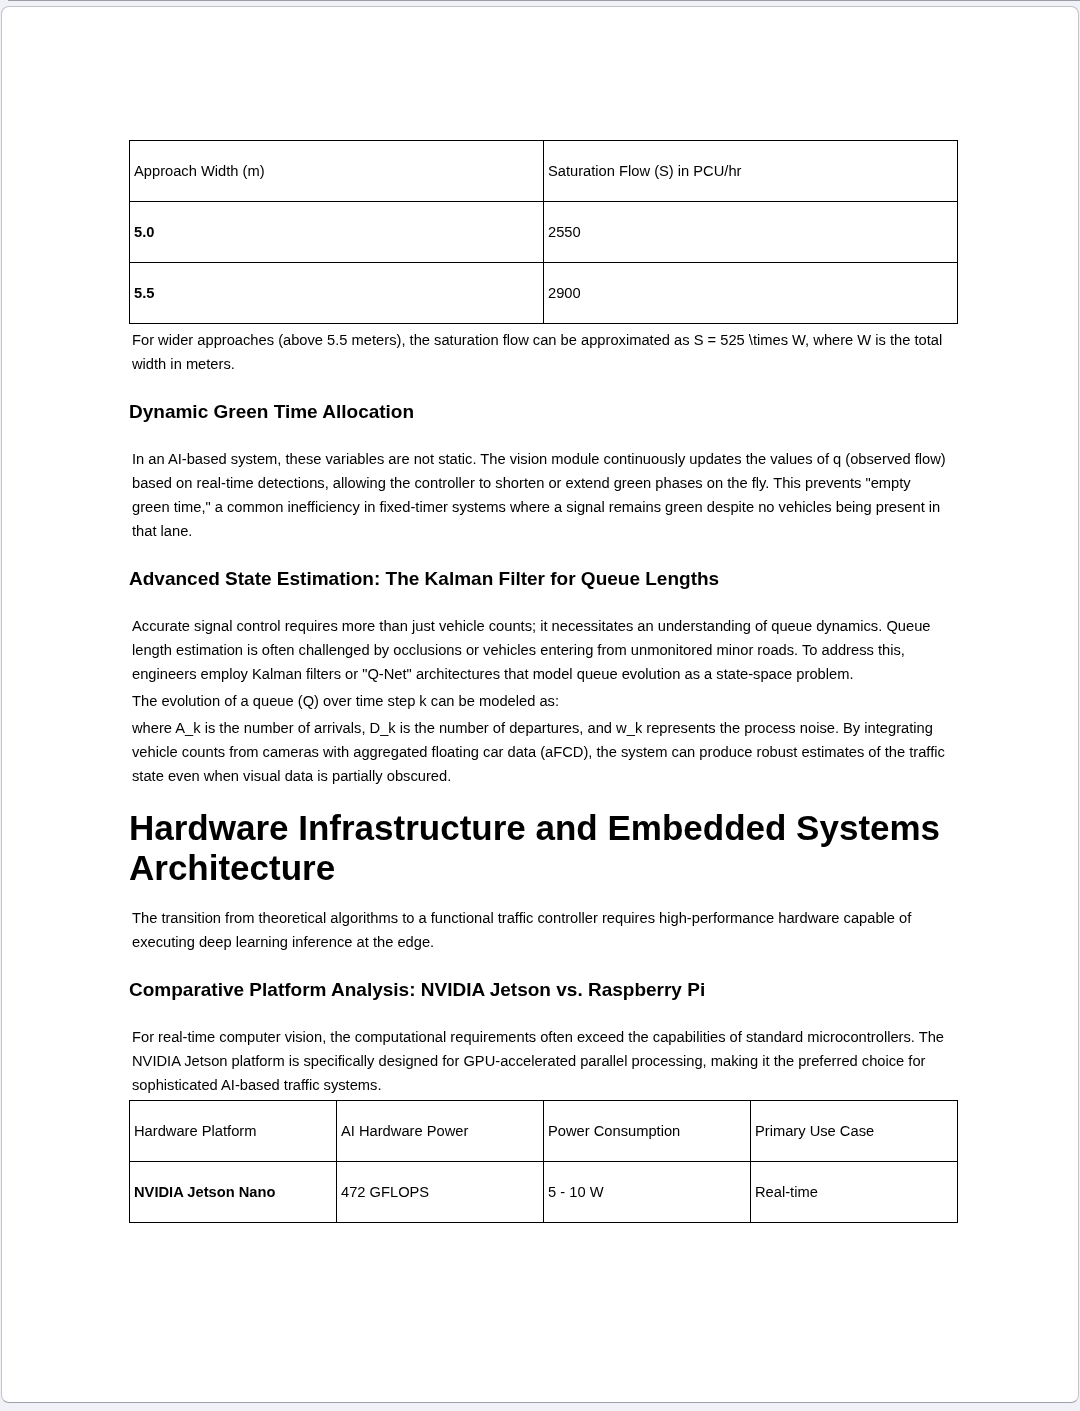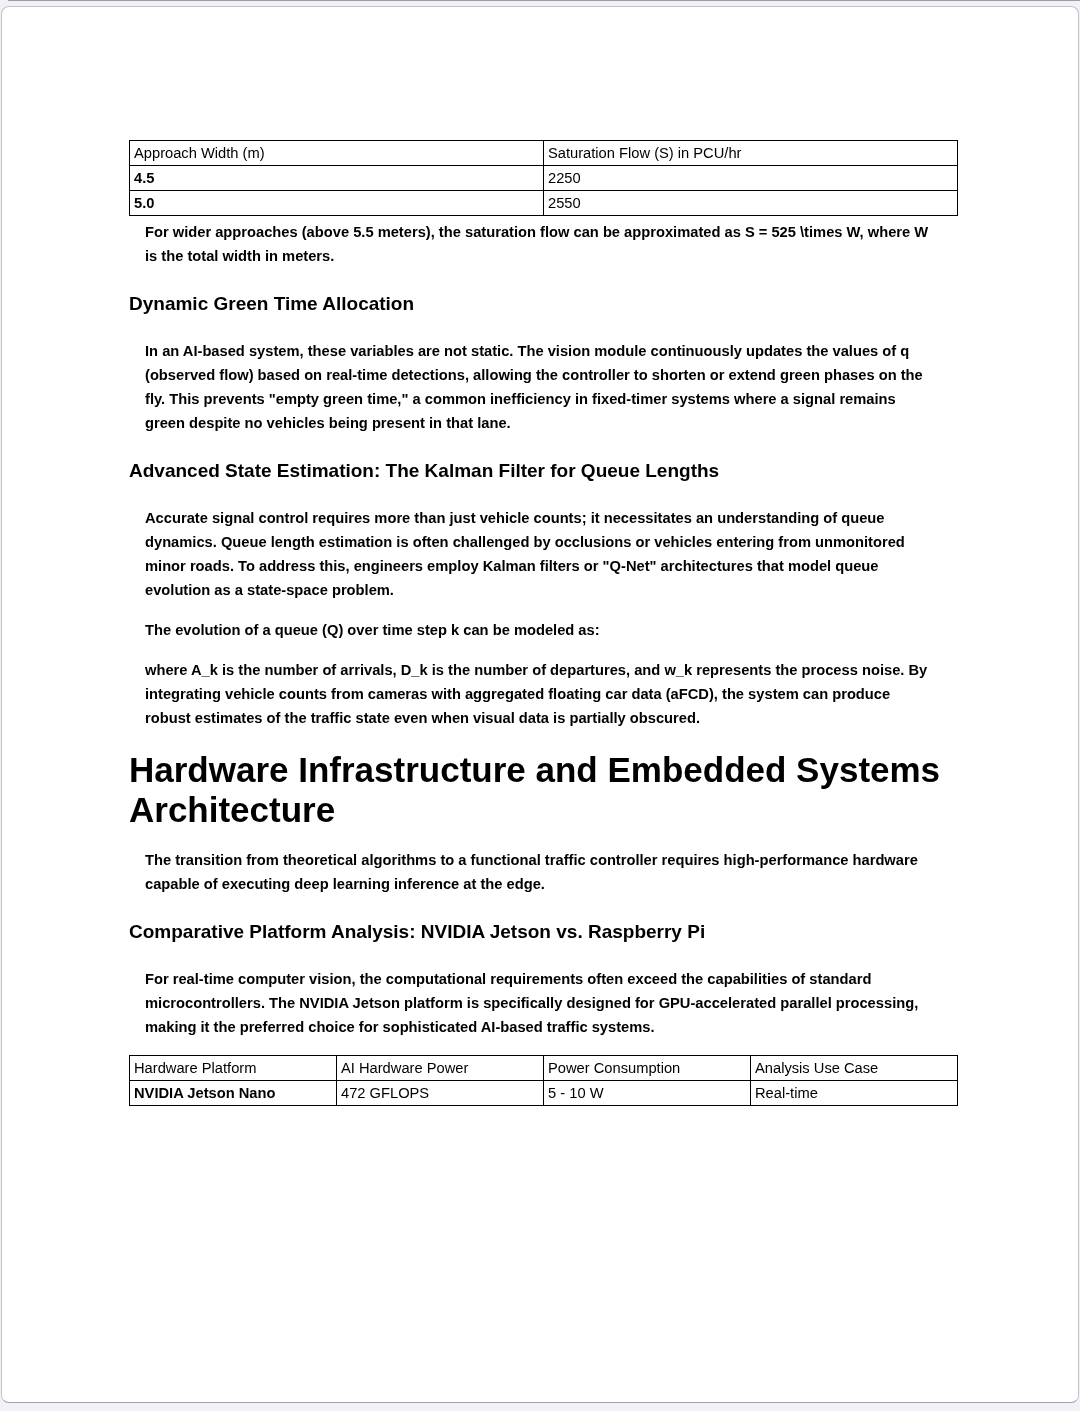--- a/index.html
+++ b/index.html
@@ -25,42 +25,42 @@
     border: 1px solid #c2c4ca;
     border-bottom-color: #9fa1a8;
     border-radius: 8px;
     overflow: hidden;
   }
   .content {
     padding: 133px 125px 0 127px;
     font-size: 14.7px;
     line-height: 24px;
   }
-  p { margin: 16px; font-weight: bold; }
+  p { margin: 3px; }
   p.after-table { margin-top: 4px; }
   h1 {
     font-size: 35px;
     line-height: 40px;
     font-weight: bold;
     margin: 20px 0 18px 0;
   }
   h3 {
     font-size: 19px;
     line-height: 23px;
     font-weight: bold;
     margin: 24px 0;
   }
   table {
     border-collapse: collapse;
     table-layout: fixed;
     width: 828px;
   }
   td, th {
     border: 1px solid #000;
-    padding: 1px 4px;
+    padding: 19px 4px;
     font-size: 14.7px;
     line-height: 22px;
     font-weight: normal;
     text-align: left;
     vertical-align: top;
     overflow: hidden;
   }
   .col-bold { font-weight: bold; }
   .t2 td, .t2 th { width: 207px; }
   .t1 td, .t1 th { width: 414px; }
@@ -76,26 +76,26 @@
 
     <table class="t1">
       <thead>
         <tr>
           <th>Approach Width (m)</th>
           <th>Saturation Flow (S) in PCU/hr</th>
         </tr>
       </thead>
       <tbody>
         <tr>
-          <td class="col-bold">4.5</td>
-          <td>2250</td>
+          <td class="col-bold">5.0</td>
+          <td>2550</td>
         </tr>
         <tr>
-          <td class="col-bold">5.0</td>
-          <td>2550</td>
+          <td class="col-bold">5.5</td>
+          <td>2900</td>
         </tr>
       </tbody>
     </table>
 
     <p class="after-table">For wider approaches (above 5.5 meters), the saturation flow can be approximated as S = 525 \times W, where W is the total width in meters.</p>
 
     <h3>Dynamic Green Time Allocation</h3>
 
     <p>In an AI-based system, these variables are not static. The vision module continuously updates the values of q (observed flow) based on real-time detections, allowing the controller to shorten or extend green phases on the fly. This prevents "empty green time," a common inefficiency in fixed-timer systems where a signal remains green despite no vehicles being present in that lane.</p>
 
@@ -112,21 +112,21 @@
     <h3>Comparative Platform Analysis: NVIDIA Jetson vs. Raspberry Pi</h3>
 
     <p>For real-time computer vision, the computational requirements often exceed the capabilities of standard microcontrollers. The NVIDIA Jetson platform is specifically designed for GPU-accelerated parallel processing, making it the preferred choice for sophisticated AI-based traffic systems.</p>
 
     <table class="t2">
       <thead>
         <tr>
           <th>Hardware Platform</th>
           <th>AI Hardware Power</th>
           <th>Power Consumption</th>
-          <th>Analysis Use Case</th>
+          <th>Primary Use Case</th>
         </tr>
       </thead>
       <tbody>
         <tr>
           <td class="col-bold">NVIDIA Jetson Nano</td>
           <td>472 GFLOPS</td>
           <td>5 - 10 W</td>
           <td>Real-time</td>
         </tr>
       </tbody>

